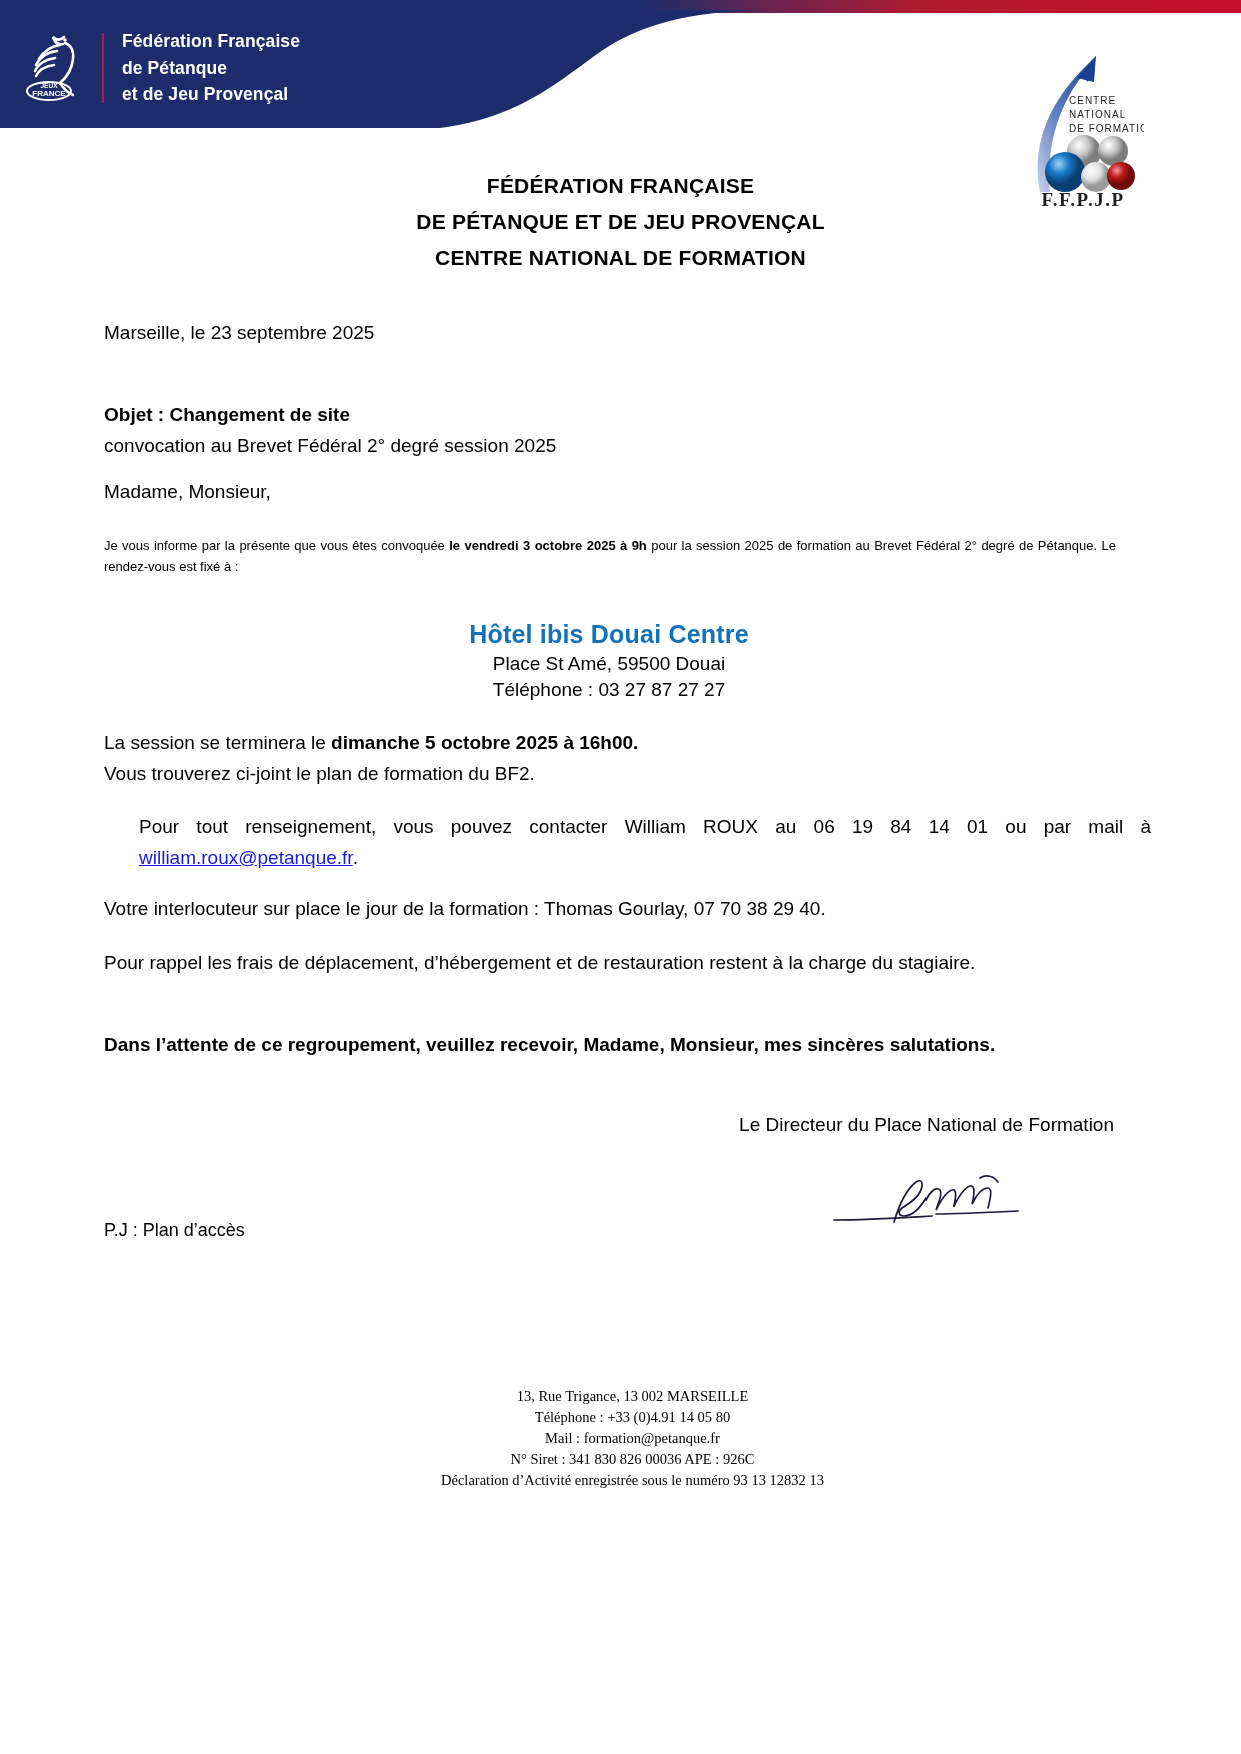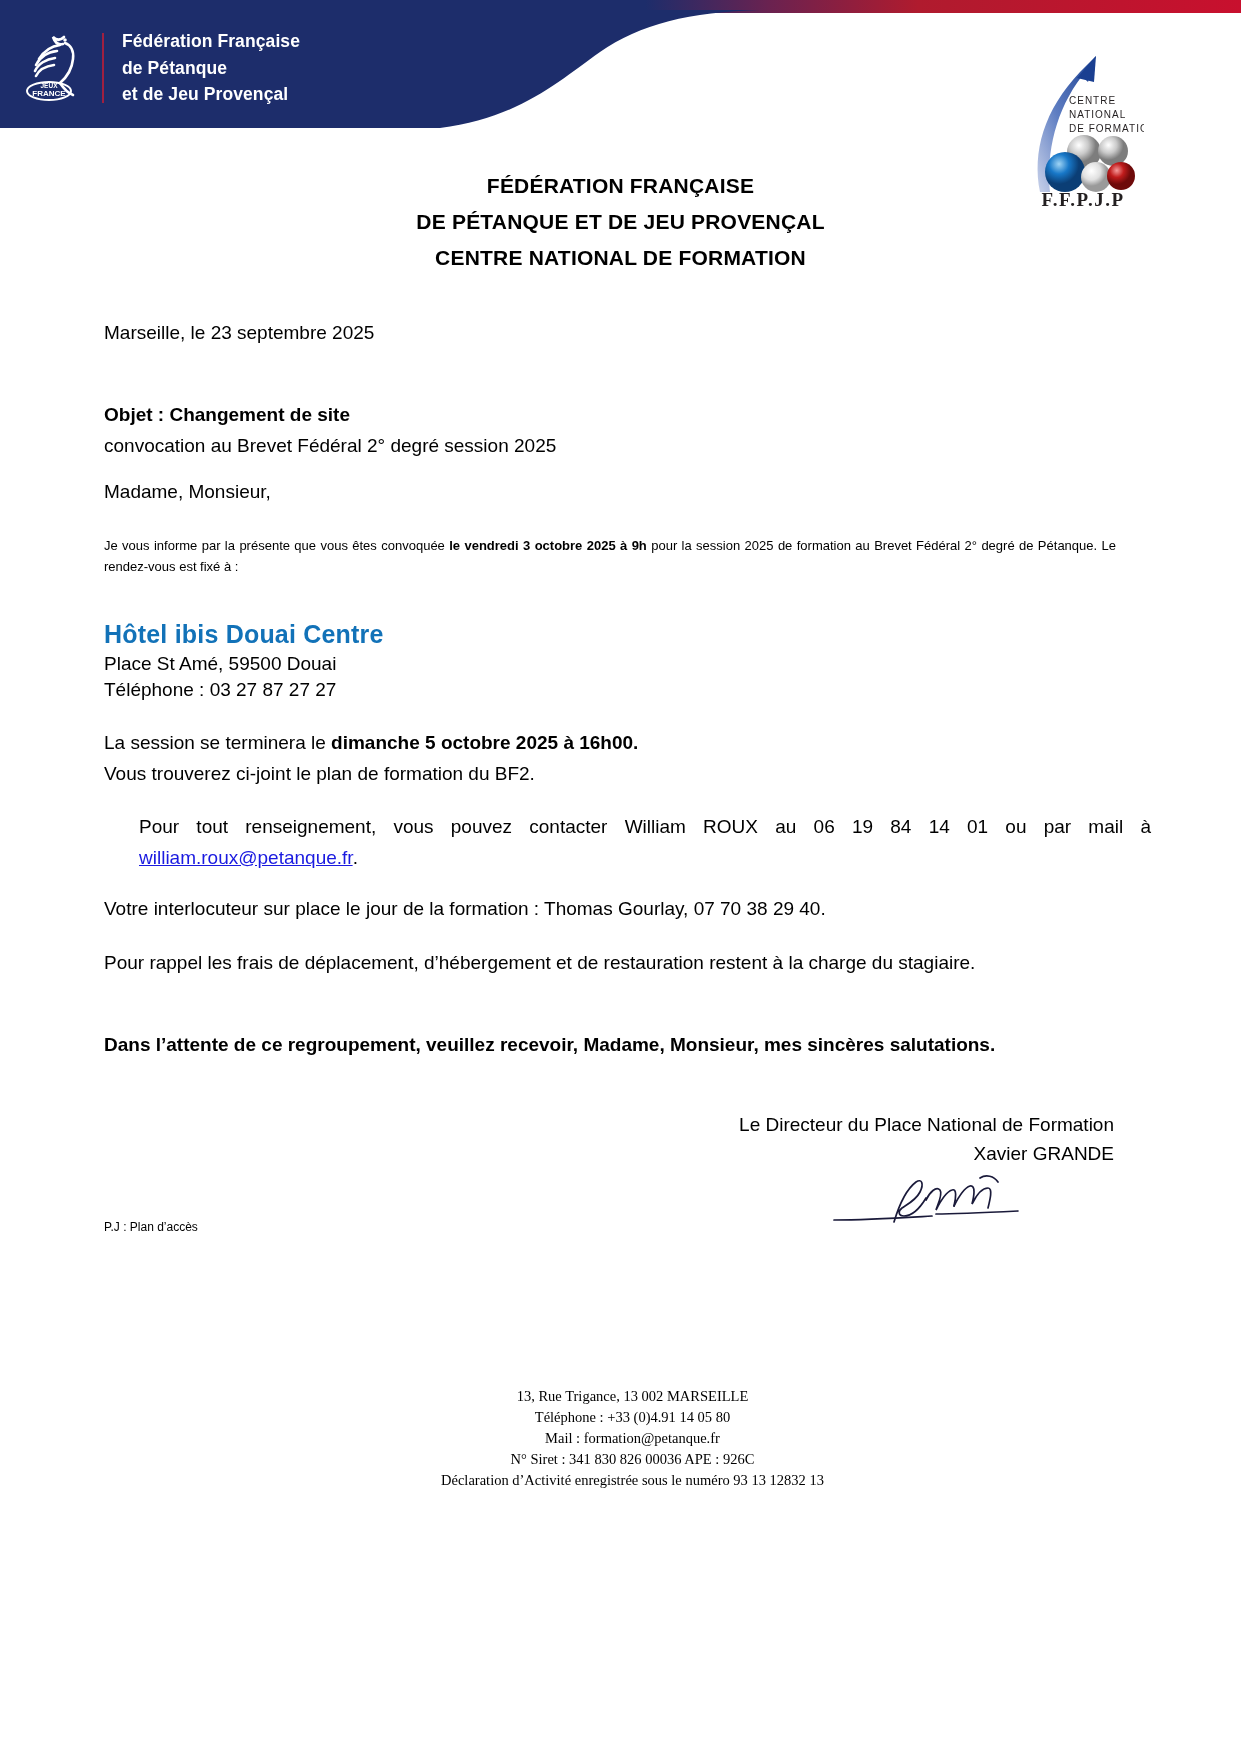--- a/index.html
+++ b/index.html
@@ -129,21 +129,21 @@
     width: 1012px;
     font-size: 13px;
     line-height: 1.62;
     text-align: justify;
   }
   .hotel-block {
     position: absolute;
     top: 618px;
     left: 104px;
     width: 1010px;
-    text-align: left;
+    text-align: center;
   }
   .hotel-name {
     color: #1272b8;
     font-weight: bold;
     font-size: 25px;
     line-height: 1.3;
     letter-spacing: .2px;
   }
   .hotel-addr, .hotel-phone {
     font-size: 19px;
@@ -215,21 +215,21 @@
     left: 828px;
     width: 230px;
     height: 66px;
   }
   .signature-img svg { display: block; }
 
   .pj-line {
     position: absolute;
     top: 1220px;
     left: 104px;
-    font-size: 12px;
+    font-size: 18px;
   }
 
   
   .footer {
     position: absolute;
     top: 1386px;
     left: 12px;
     width: 1241px;
     text-align: center;
     font-family: "Liberation Serif", serif;
@@ -359,21 +359,20 @@
   <div class="para3"><span>Pour tout renseignement, vous pouvez contacter William ROUX au 06 19 84 14 01 ou par mail à </span><a class="maillink" href="#">william.roux@petanque.fr</a><span>.</span></div>
 
   <div class="para4">Votre interlocuteur sur place le jour de la formation : Thomas Gourlay, 07 70 38 29 40.</div>
 
   <div class="para5">Pour rappel les frais de déplacement, d’hébergement et de restauration restent à la charge du stagiaire.</div>
 
   <div class="para6">Dans l’attente de ce regroupement, veuillez recevoir, Madame, Monsieur, mes sincères salutations.</div>
 
   <div class="sign-block">
     <div>Le Directeur du Place National de Formation</div>
-    <div>Xavier GRANDE</div>
   </div>
 
   <div class="signature-img">
     <svg viewBox="0 0 230 66">
       <g fill="none" stroke="#1a1a3a" stroke-width="1.7" stroke-linecap="round">
         <path d="M6,52 C40,52 70,50 104,48"></path>
         <path d="M108,46 C118,46 150,45 190,43"></path>
         <path d="M66,54 C72,34 80,20 88,14 C94,10 96,16 92,24 C88,32 80,36 74,40
                  C70,43 70,48 76,48 C84,48 92,40 98,30"></path>
         <path d="M98,32 C102,24 108,18 112,22 C115,26 110,36 108,42 C112,34 118,24 124,22

